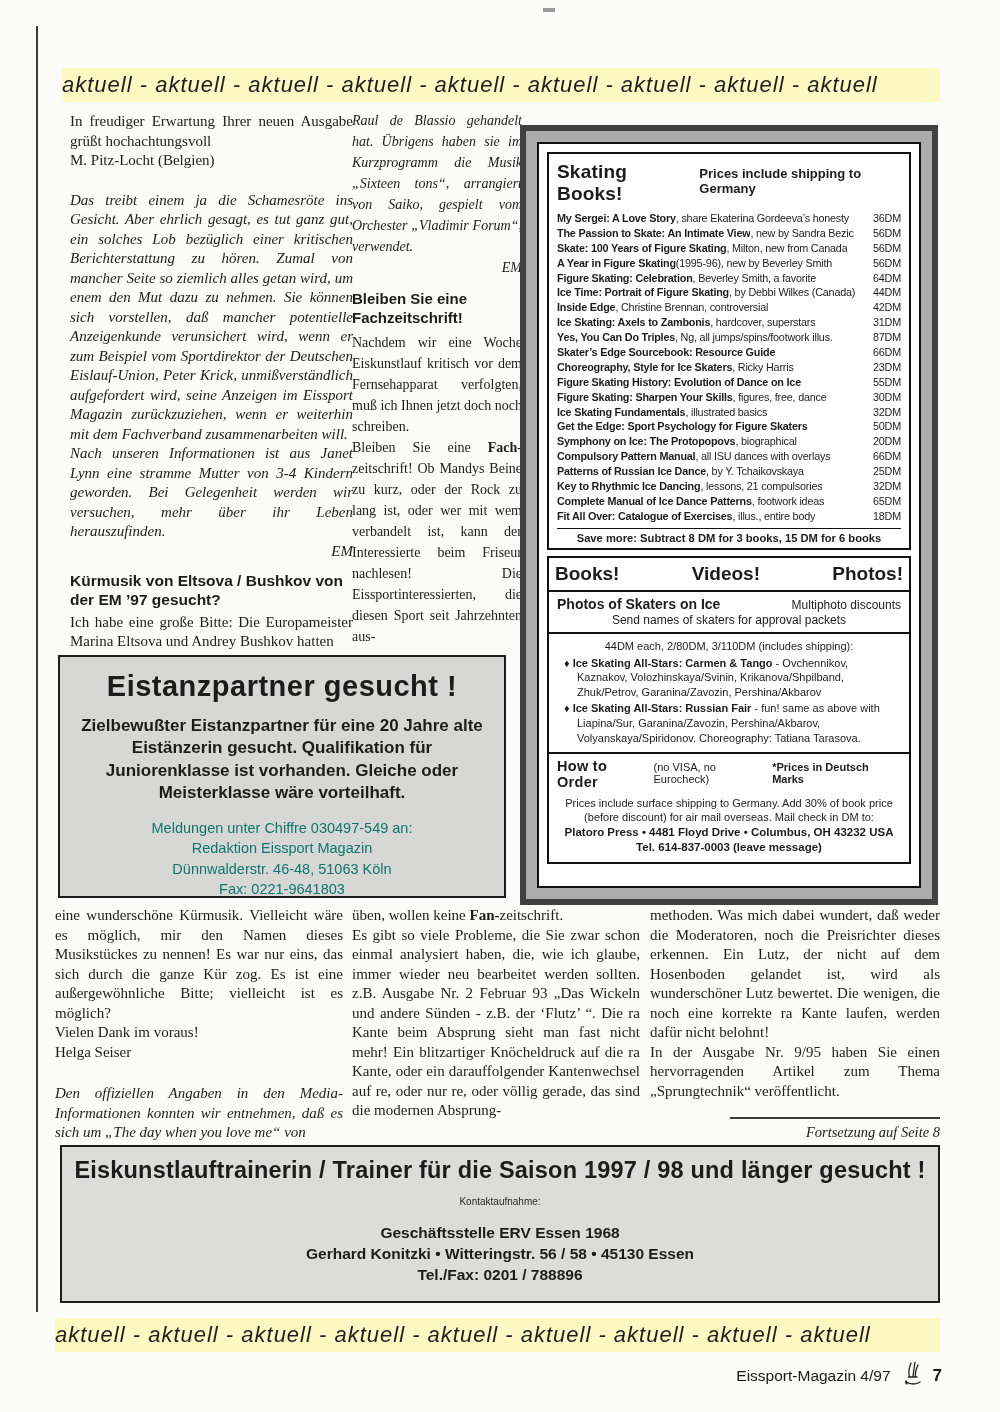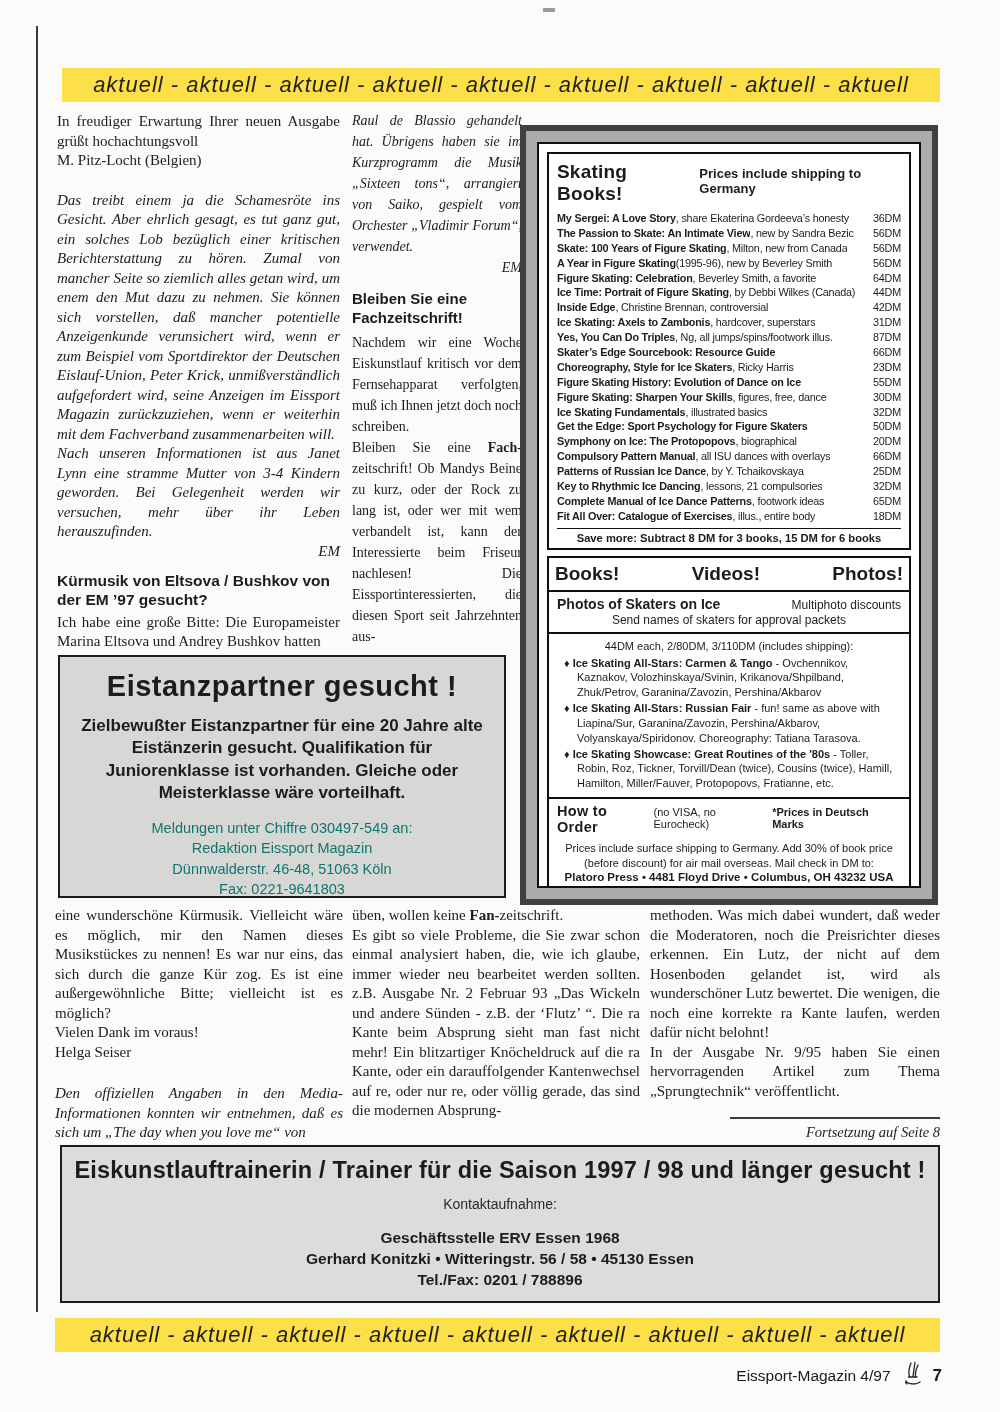--- a/index.html
+++ b/index.html
@@ -6,40 +6,40 @@
   body{
     width:1000px;height:1412px;position:relative;
     background:#fbfbf9;color:#1c1c1c;
     font-family:"Liberation Serif", serif;
     overflow:hidden;
   }
   .scan-rule{position:absolute;left:36px;top:26px;width:2px;height:1286px;background:#3a3a3a;}
   .speck{position:absolute;background:#9a9a9a;}
 
   .banner{
-    position:absolute;left:62px;width:878px;height:34px;background:#fde047;
-    display:flex;align-items:center;justify-content:center;
+    position:absolute;left:62px;width:878px;height:34px;background:#fef9c3;
+    display:flex;align-items:center;
     font-family:"Liberation Sans", sans-serif;font-style:italic;
     font-size:22px;color:#1f1f1f;letter-spacing:1px;
   }
   .banner.top{top:68px;}
   .banner.bottom{top:1318px;left:55px;width:885px;}
 
   
   .col{position:absolute;text-align:justify;}
   .serif{font-size:15px;line-height:1.3;}
   .col p{margin:0;}
   .ital{font-style:italic;}
   .sig{text-align:right;font-style:italic;margin-top:4px;}
   .sans-head{
     font-family:"Liberation Sans", sans-serif;font-weight:bold;
     font-size:15.5px;line-height:1.25;text-align:left;
   }
 
-  #left-col{left:57px;top:112px;width:283px;}
+  #left-col{left:70px;top:112px;width:283px;}
   #left-col .gap{height:20px;}
   #mid-col{left:352px;top:110px;width:170px;height:548px;overflow:hidden;font-size:14px;line-height:1.5;}
   #mid-col .sans-head{font-size:15px;margin:12px 0 4px 0;}
 
   
   #eistanz-box{
     position:absolute;left:58px;top:655px;width:448px;height:243px;
     background:#d7d7d5;border:2px solid #1d1d1d;box-sizing:border-box;
     font-family:"Liberation Sans", sans-serif;text-align:center;
   }
@@ -106,21 +106,21 @@
   #fortsetzung-line{border-top:2px solid #3a3a3a;width:210px;margin-left:auto;}
   #fortsetzung{font-style:italic;text-align:right;font-size:14.5px;padding-top:4px;}
 
   
   #trainer-box{
     position:absolute;left:60px;top:1145px;width:880px;height:158px;
     background:#dcdcda;border:2px solid #1d1d1d;box-sizing:border-box;
     font-family:"Liberation Sans", sans-serif;text-align:center;
   }
   #trainer-title{font-size:23.5px;font-weight:bold;margin-top:10px;letter-spacing:0.2px;}
-  #trainer-contact{font-size:14px;margin-top:12px;color:#2a2a2a;}
+  #trainer-contact{font-size:10px;margin-top:12px;color:#2a2a2a;}
   #trainer-lines{font-size:15.5px;font-weight:bold;line-height:1.35;margin-top:16px;}
 
   
   #footer{
     position:absolute;left:690px;top:1358px;width:252px;height:36px;
     display:flex;align-items:center;justify-content:flex-end;
     font-family:"Liberation Sans", sans-serif;font-size:15.5px;color:#1a1a1a;
   }
   #footer .logo{margin:0 8px 0 10px;}
   #page-number{font-weight:bold;font-size:17px;}
@@ -296,21 +296,20 @@
           <span id="photos-right">Multiphoto discounts</span>
         </div>
         <div id="photos-sub">Send names of skaters for approval packets</div>
       </div>
 
       <div id="vhs-sec">
         <div id="vhs-pricing">44DM each, 2/80DM, 3/110DM (includes shipping):</div>
         <div id="vhs-list">
             <div class="vhs-item"><span class="vdiamond">♦ </span><span class="vb">Ice Skating All-Stars: Carmen &amp; Tango</span><span class="vr"> - Ovchennikov, Kaznakov, Volozhinskaya/Svinin, Krikanova/Shpilband, Zhuk/Petrov, Garanina/Zavozin, Pershina/Akbarov</span></div>
             <div class="vhs-item"><span class="vdiamond">♦ </span><span class="vb">Ice Skating All-Stars: Russian Fair</span><span class="vr"> - fun!  same as above with Liapina/Sur, Garanina/Zavozin, Pershina/Akbarov, Volyanskaya/Spiridonov.  Choreography: Tatiana Tarasova.</span></div>
-            <div class="vhs-item"><span class="vdiamond">♦ </span><span class="vb">Ice Skating Showcase: Great Routines of the '80s</span><span class="vr"> - Toller, Robin, Roz, Tickner, Torvill/Dean (twice), Cousins (twice), Hamill, Hamilton, Miller/Fauver, Protopopovs, Fratianne, etc.</span></div>
           </div>
       </div>
 
       <div id="order-sec">
         <div id="order-line">
           <span id="order-title">How to Order</span>
           <span id="order-title-rest"> (no VISA, no Eurocheck)</span>
           <span id="order-note">*Prices in Deutsch Marks</span>
         </div>
         <div id="order-p1">Prices include surface shipping to Germany.  Add 30% of book price (before discount) for air mail overseas.  Mail check in DM to:</div>

